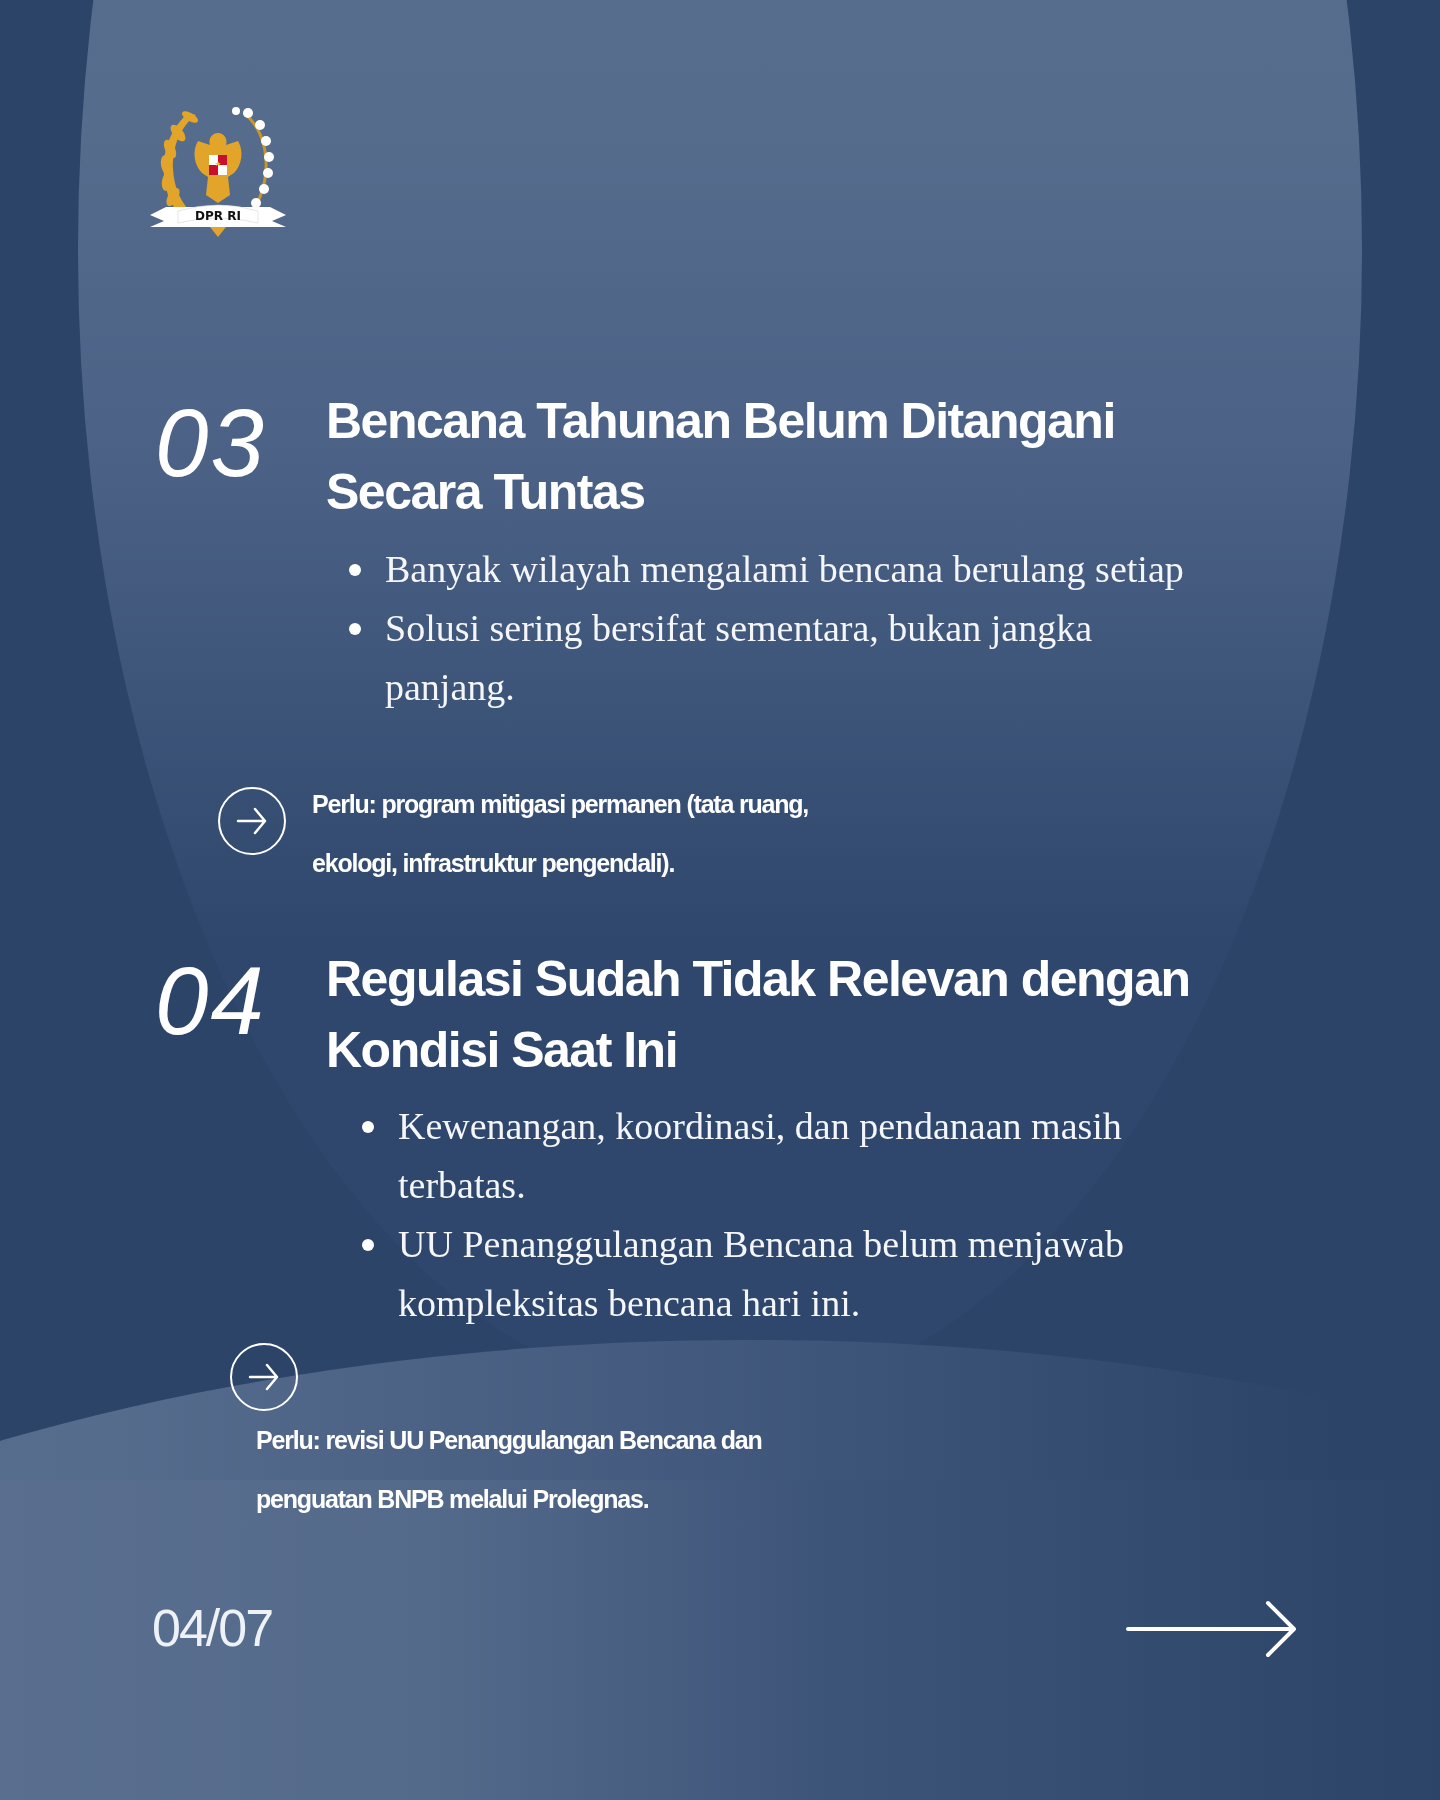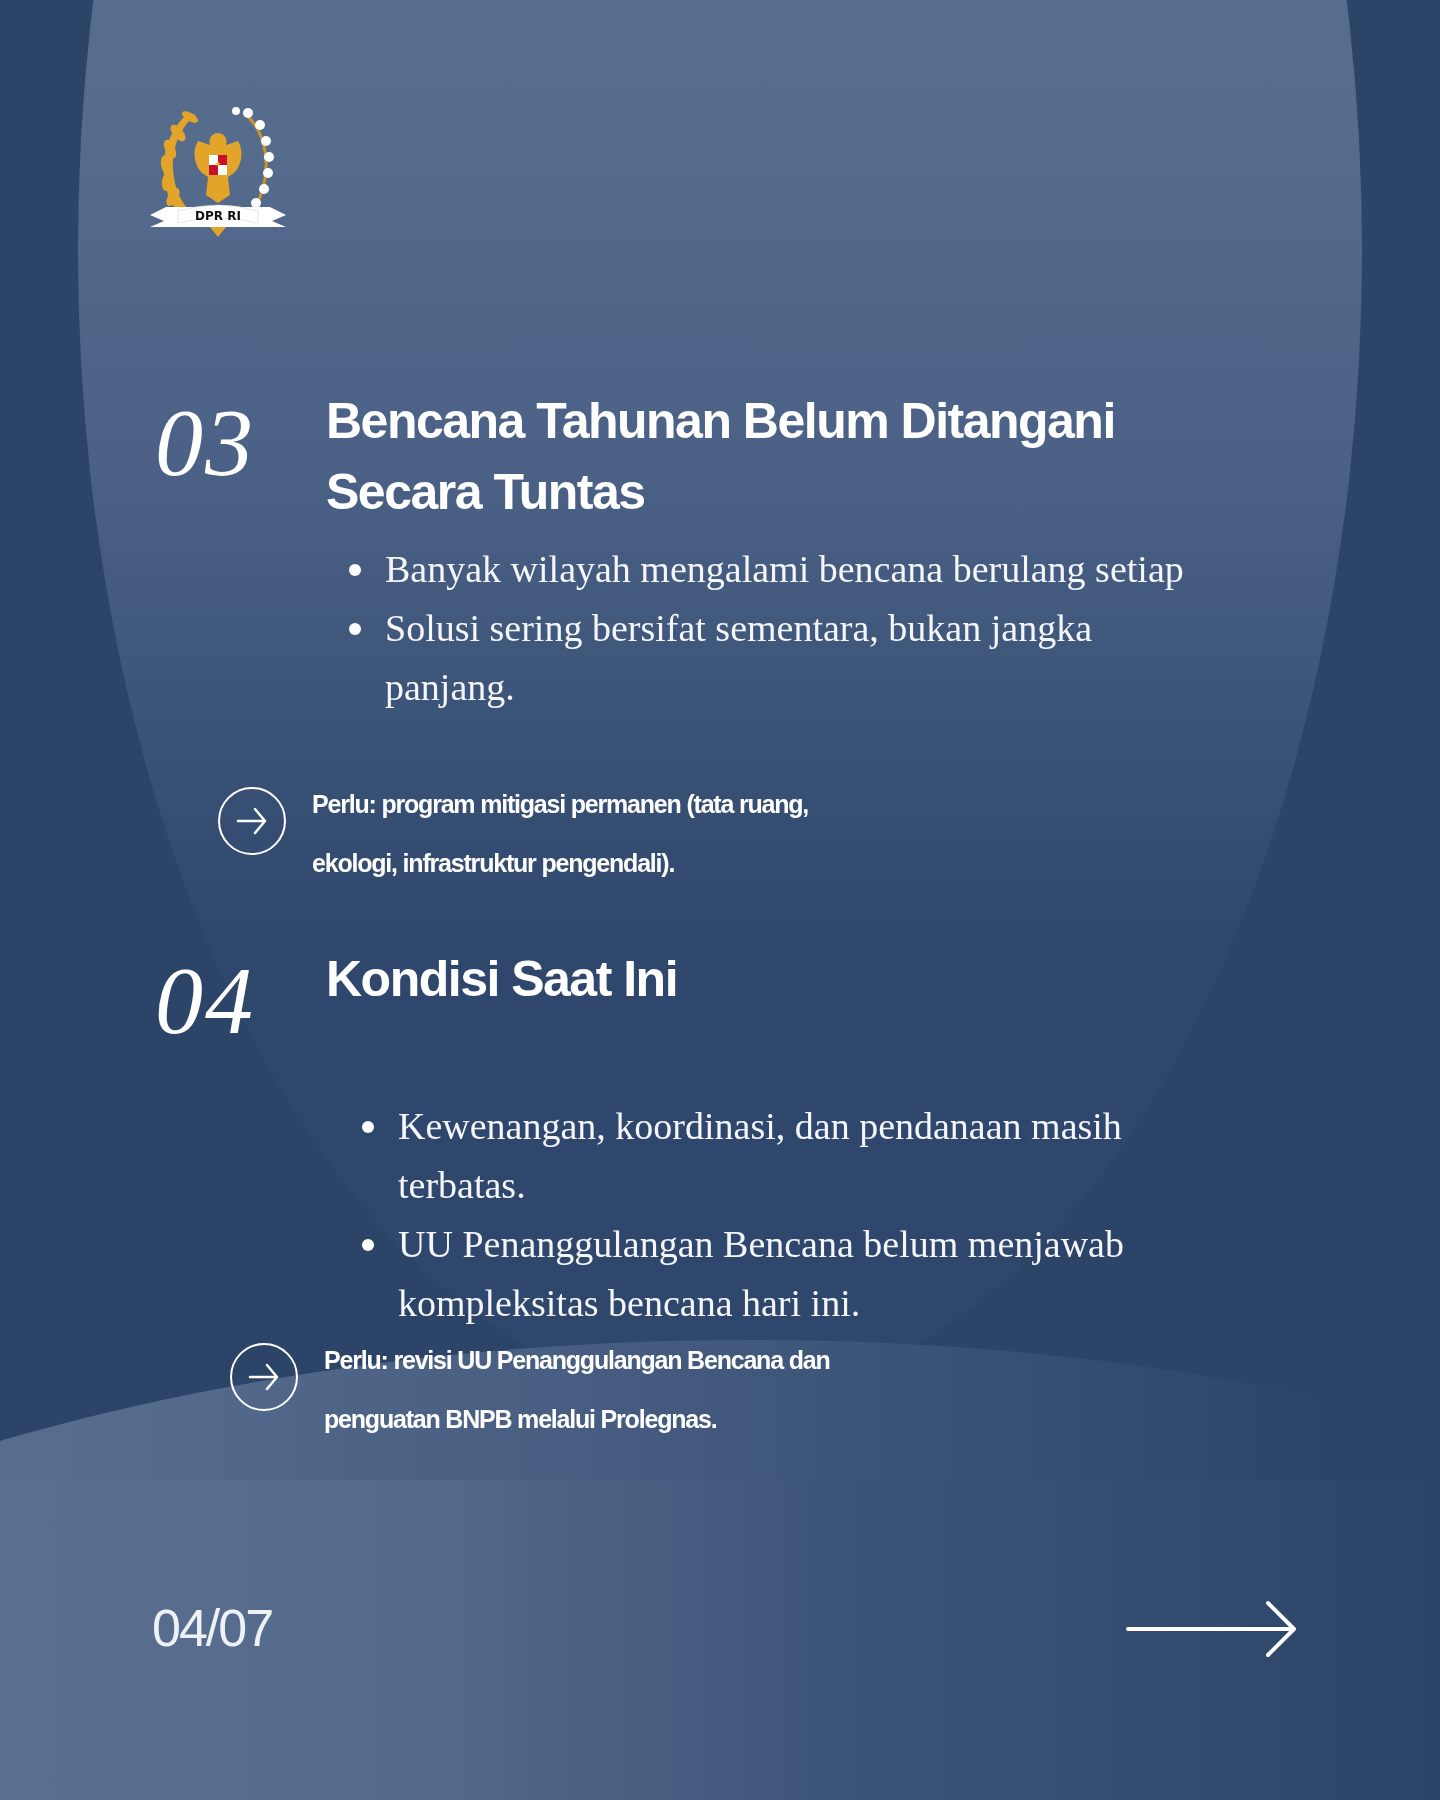--- a/index.html
+++ b/index.html
@@ -27,21 +27,21 @@
   }
   .bottom-fill {
     position: absolute; left: 0; right: 0; top: 1480px; bottom: 0;
     background: linear-gradient(90deg, #5a6f90 0%, #546a8b 30%, #3d5479 58%, #2c4468 100%);
   }
 
   .logo { position: absolute; left: 148px; top: 103px; width: 140px; height: 136px; }
 
   .num {
     position: absolute;
-    font-family: Liberation Serif, serif;
+    font-family: Liberation Sans, sans-serif;
     font-style: italic;
     font-size: 96px;
     line-height: 1;
     color: #ffffff;
     letter-spacing: 2px;
   }
   .title {
     position: absolute;
     font-family: Liberation Sans, sans-serif;
     font-weight: 700;
@@ -164,35 +164,36 @@
       </svg>
   </div>
   <div class="text">
     <div>Perlu: program mitigasi permanen (tata ruang,</div>
     <div>ekologi, infrastruktur pengendali).</div>
   </div>
 </div>
 
 <div class="num" style="left:155px; top:953px;">04</div>
 <div class="title" style="left:326px; top:944px;">
+  <div>Regulasi Sudah Tidak Relevan dengan</div>
   <div>Kondisi Saat Ini</div>
 </div>
 <ul class="bullets" style="left:358px; top:1097px;">
   <li>
     <span class="dot"></span>
     <div>Kewenangan, koordinasi, dan pendanaan masih</div>
     <div>terbatas.</div>
   </li>
   <li>
     <span class="dot"></span>
     <div>UU Penanggulangan Bencana belum menjawab</div>
     <div>kompleksitas bencana hari ini.</div>
   </li>
 </ul>
-<div class="need" style="left:230px; top:1331px;">
+<div class="need" style="left:230px; top:1331px;flex-direction:column;">
   <div class="circle">
     <svg width="36" height="36" viewBox="0 0 36 36">
         <path d="M4 18 H31 M21 6 L31 18 L21 30" stroke="#ffffff" stroke-width="2.5" fill="none" stroke-linecap="round" stroke-linejoin="round"></path>
       </svg>
   </div>
   <div class="text">
     <div>Perlu: revisi UU Penanggulangan Bencana dan</div>
     <div>penguatan BNPB melalui Prolegnas.</div>
   </div>
 </div>

